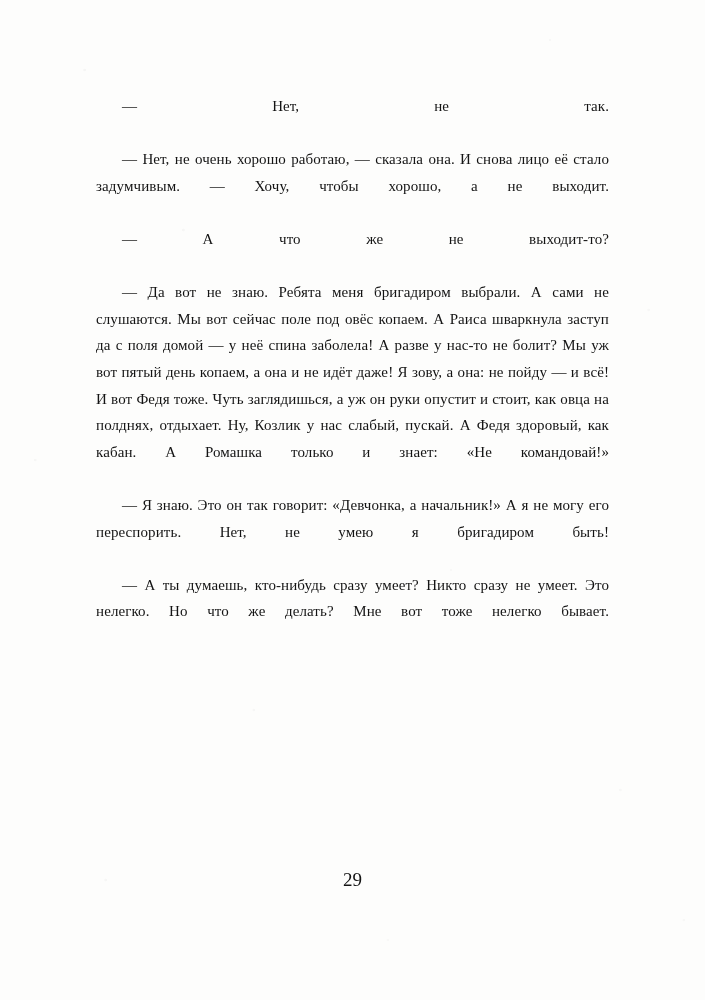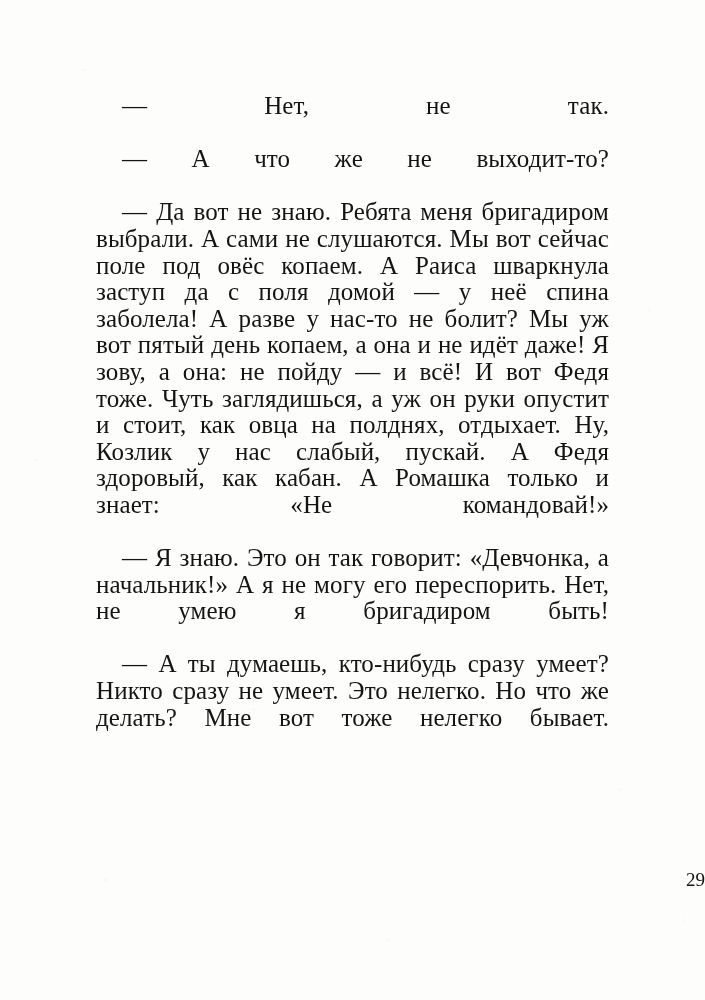--- a/index.html
+++ b/index.html
@@ -40,21 +40,21 @@
 
   .text-block {
     position: absolute;
     left: 96px;
     top: 93px;
     width: 513px;
   }
 
   p.para {
     margin: 0;
-    font-size: 25px;
+    font-size: 15px;
     line-height: 26.6px;
     color: #141414;
     text-align: justify;
     text-indent: 26px;
     letter-spacing: 0.1px;
     word-spacing: 0.2px;
     -webkit-font-smoothing: none;
   }
 
   
@@ -62,34 +62,35 @@
     content: "";
     display: inline-block;
     width: 100%;
   }
 
   .folio {
     position: absolute;
     left: 0;
     right: 0;
     top: 868px;
-    text-align: right;
+    text-align: center;
     font-size: 19px;
     line-height: 24px;
     color: #141414;
     font-family: "Liberation Serif", "DejaVu Serif", serif;
   }
 </style>
 </head>
 <body>
 
 <div class="page">
 
   <div class="text-block">
     <p class="para">— Нет, не так.</p>
+    <p class="para">— Нет, не очень хорошо работаю, — сказала она. И снова лицо её стало задумчивым. — Хочу, чтобы хорошо, а не выходит.</p>
     <p class="para">— А что же не выходит-то?</p>
     <p class="para">— Да вот не знаю. Ребята меня бригадиром выбрали. А сами не слушаются. Мы вот сейчас поле под овёс копаем. А Раиса шваркнула заступ да с поля домой — у неё спина заболела! А разве у нас-то не болит? Мы уж вот пятый день копаем, а она и не идёт даже! Я зову, а она: не пойду — и всё! И вот Федя тоже. Чуть заглядишься, а уж он руки опустит и стоит, как овца на полднях, отдыхает. Ну, Козлик у нас слабый, пускай. А Федя здоровый, как кабан. А Ромашка только и знает: «Не командовай!»</p>
     <p class="para">— Я знаю. Это он так говорит: «Девчонка, а начальник!» А я не могу его переспорить. Нет, не умею я бригадиром быть!</p>
     <p class="para">— А ты думаешь, кто-нибудь сразу умеет? Никто сразу не умеет. Это нелегко. Но что же делать? Мне вот тоже нелегко бывает.</p>
 
   </div>
 
   <div class="folio">29</div>
 
 </div>

